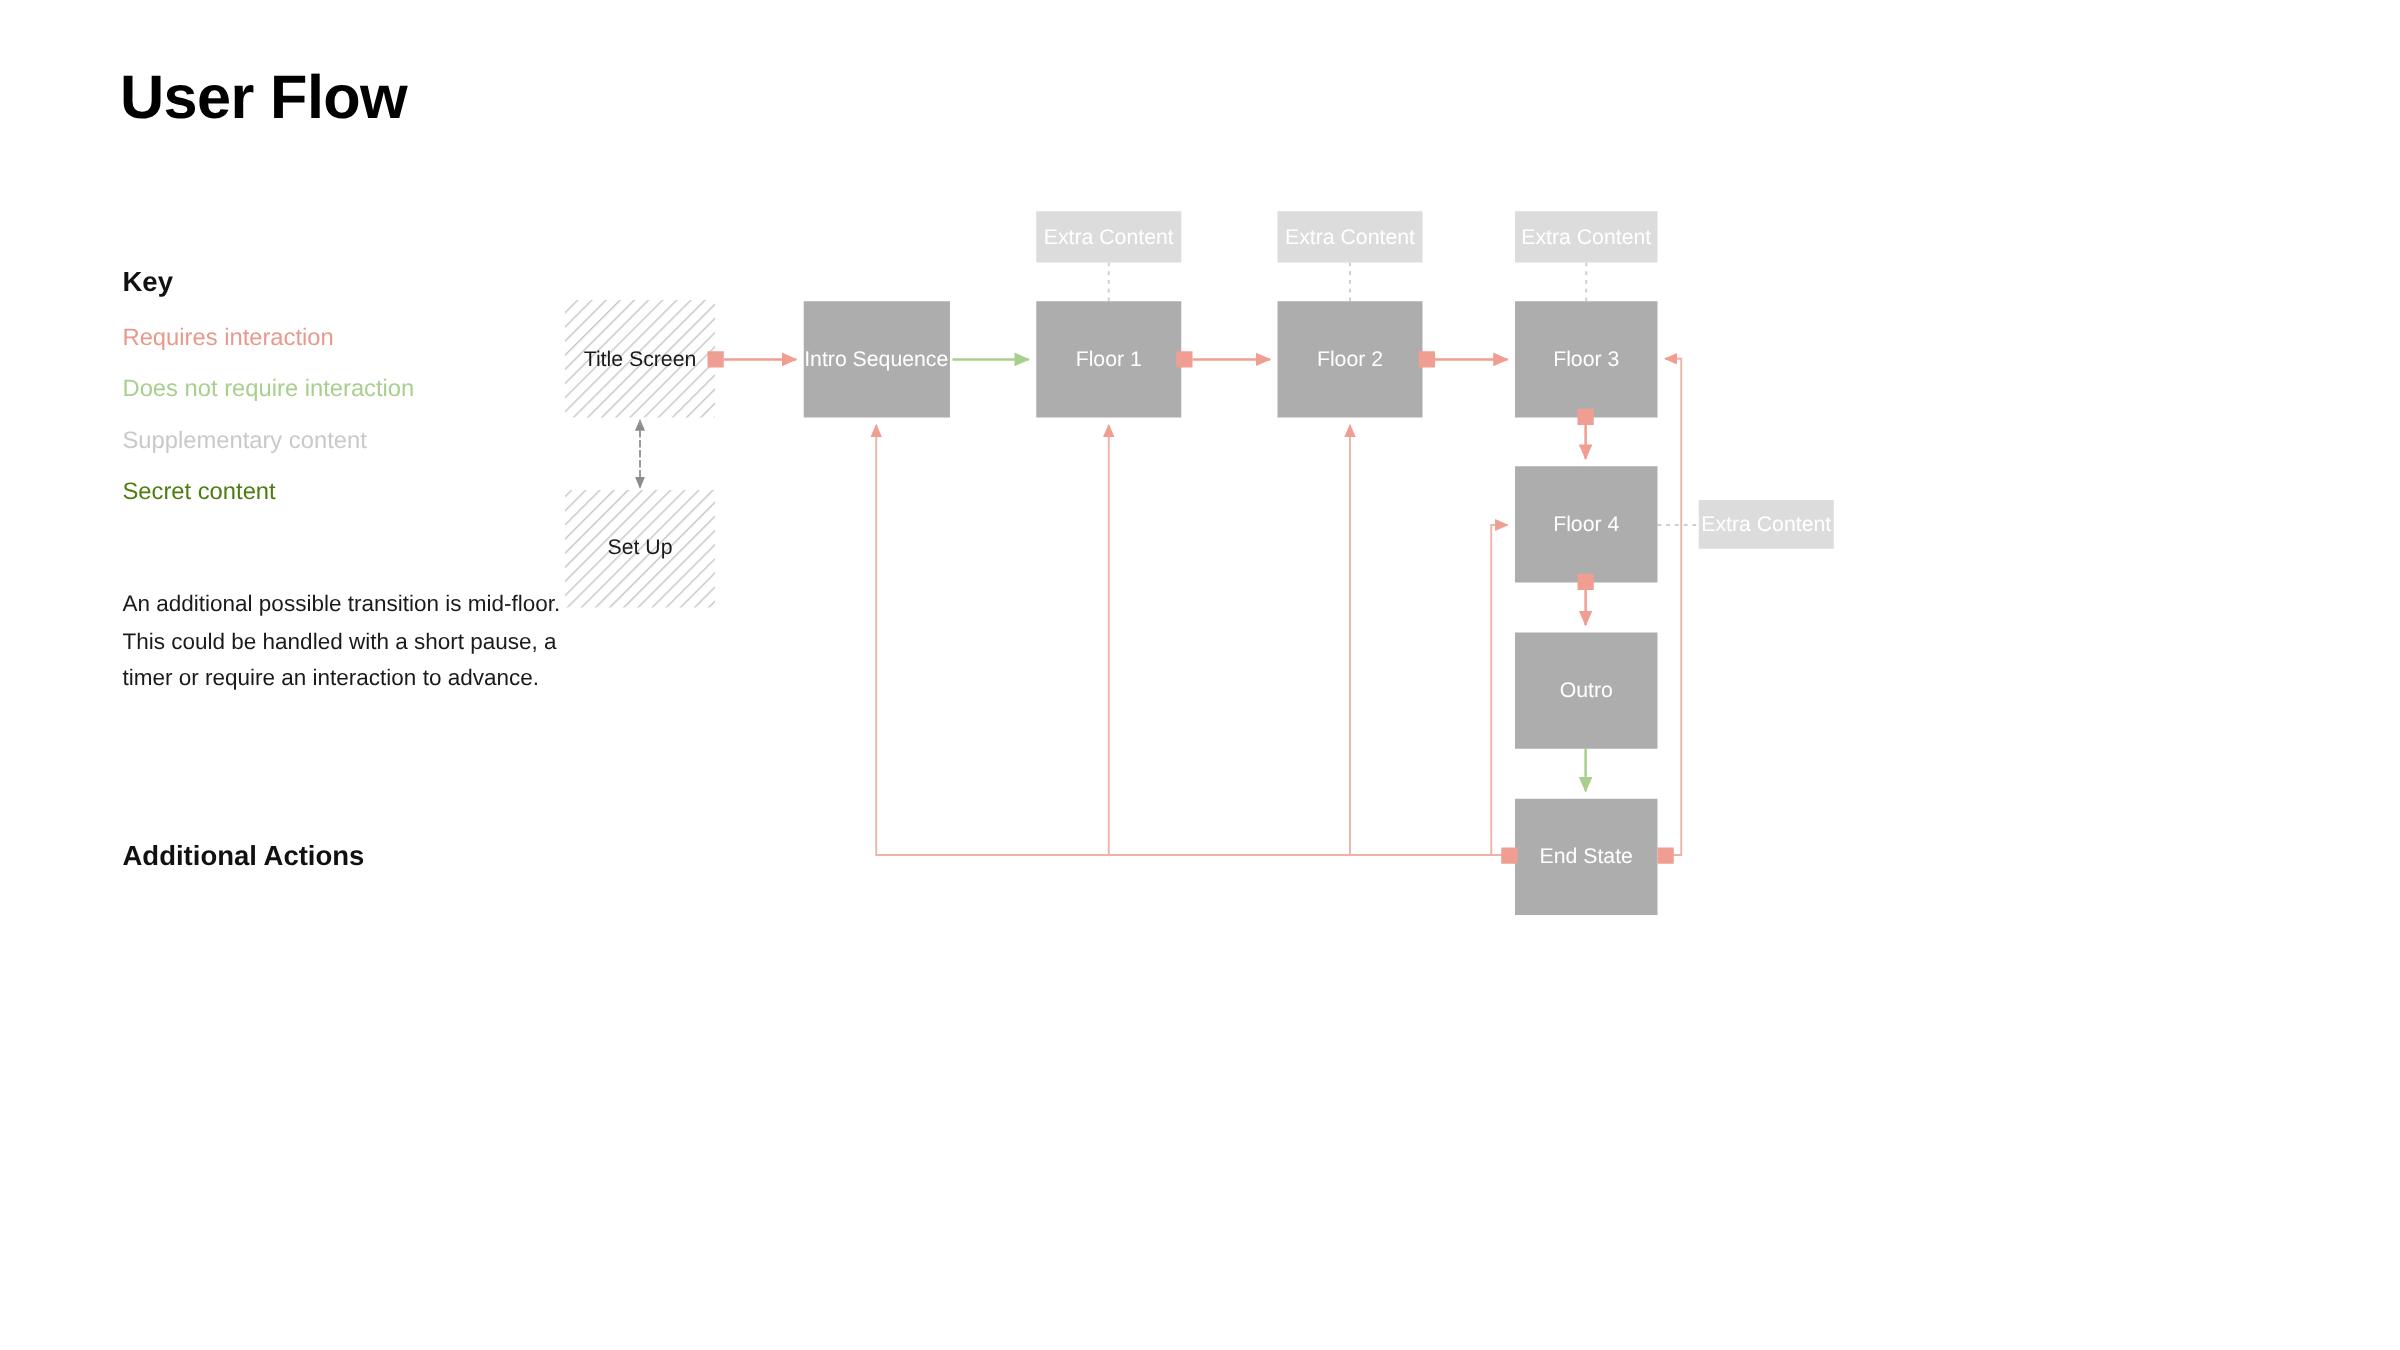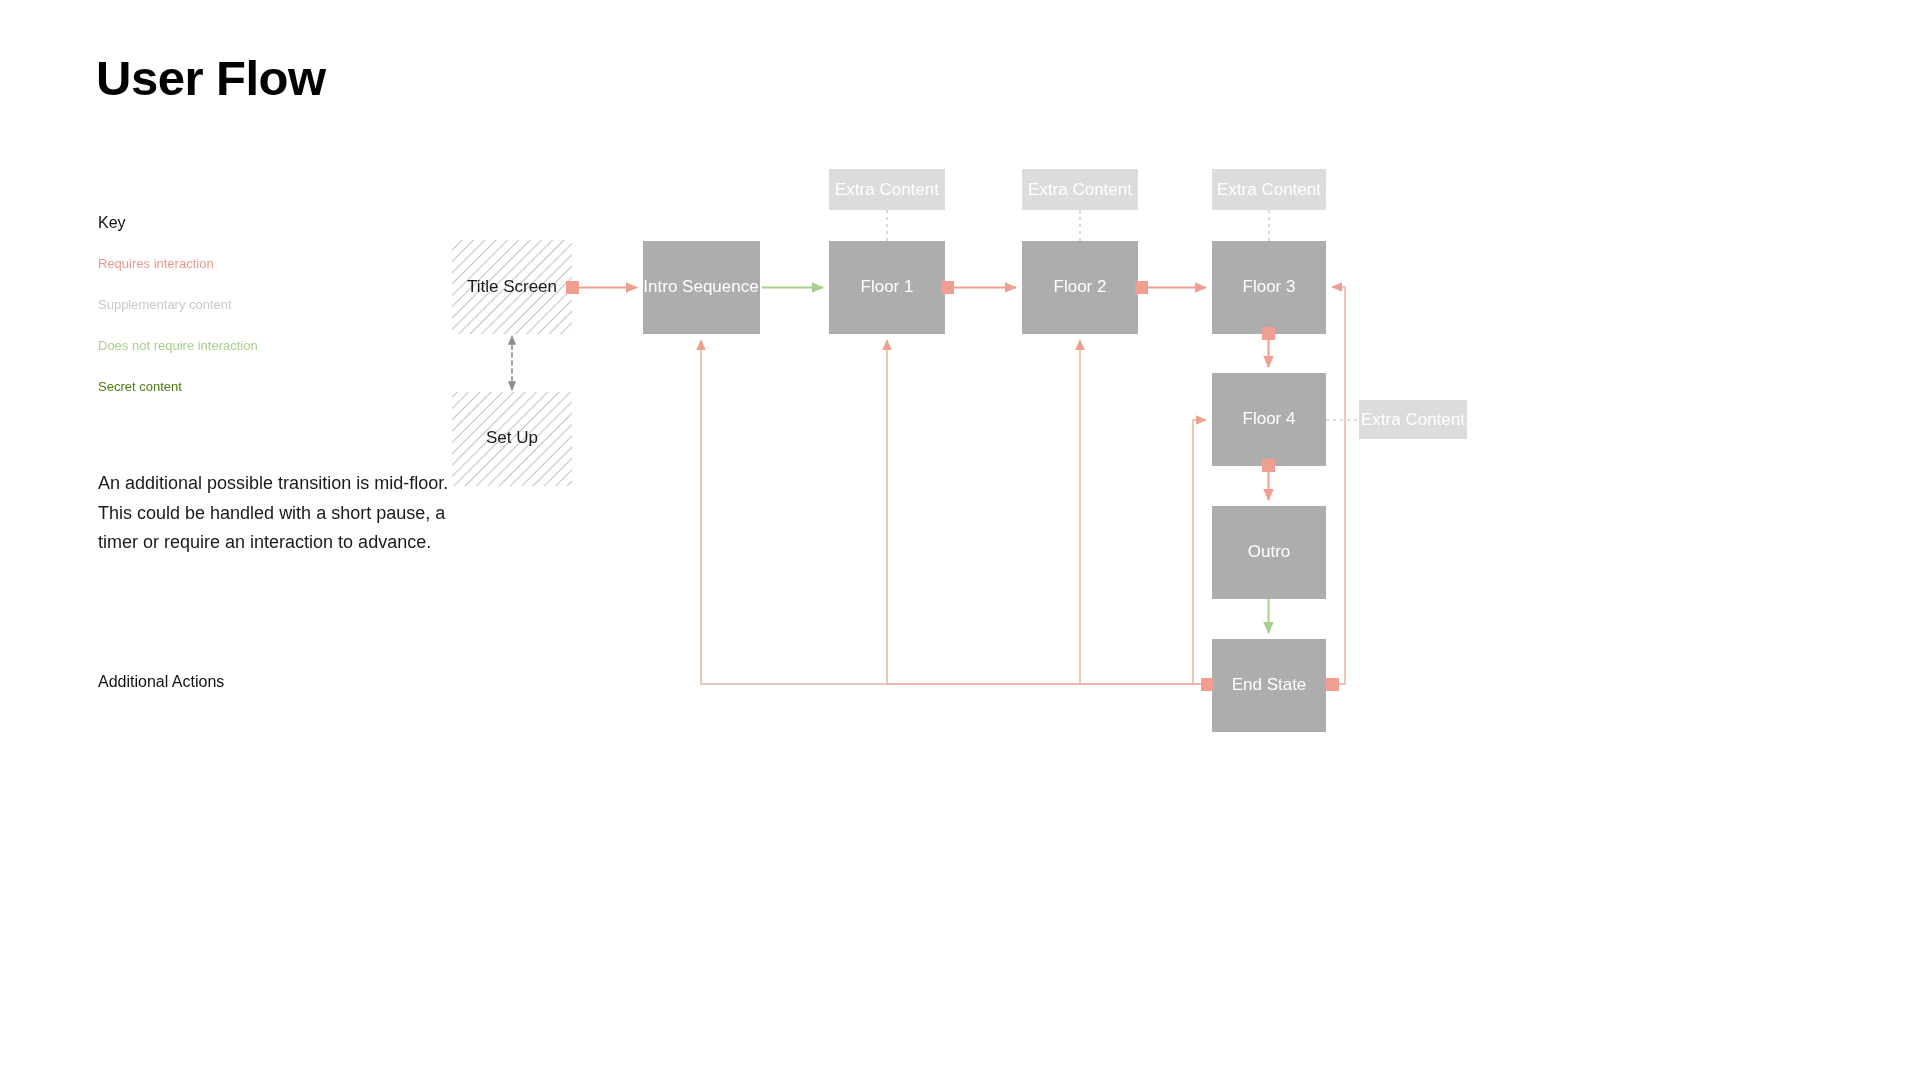--- a/index.html
+++ b/index.html
@@ -29,28 +29,28 @@
     left: 0;
     top: 52px;
     font-size: 49px;
     font-weight: bold;
     letter-spacing: -0.5px;
     color: #000000;
     line-height: 1.1;
   }
 
   .section-heading {
-    font-size: 16px;
-    font-weight: normal;
+    font-size: 22px;
+    font-weight: bold;
     color: #111111;
     line-height: 1.2;
   }
 
   .key-item {
-    font-size: 13px;
+    font-size: 19px;
     line-height: 41px;
     white-space: nowrap;
   }
 
   #key-block {
     position: absolute;
     left: 2px;
     top: 213px;
     width: 360px;
   }
@@ -105,22 +105,22 @@
 <body>
 
 <div id="left-panel">
 
   <div id="page-title">User Flow</div>
 
   <div id="key-block">
     <div class="section-heading">Key</div>
     <div id="key-list">
       <div class="key-item" style="color:#e8998d">Requires interaction</div>
+      <div class="key-item" style="color:#a8cf8e">Does not require interaction</div>
       <div class="key-item" style="color:#c9c9c9">Supplementary content</div>
-      <div class="key-item" style="color:#a8cf8e">Does not require interaction</div>
       <div class="key-item" style="color:#4d7c0f">Secret content</div>
     </div>
   </div>
 
   <div id="watson-block">
     <div class="body-paragraph">An additional possible transition is mid-floor.  This could be handled with a short pause, a timer or require an interaction to advance.</div>
   </div>
 
   <div id="actions-block">
     <div class="section-heading">Additional Actions</div>

